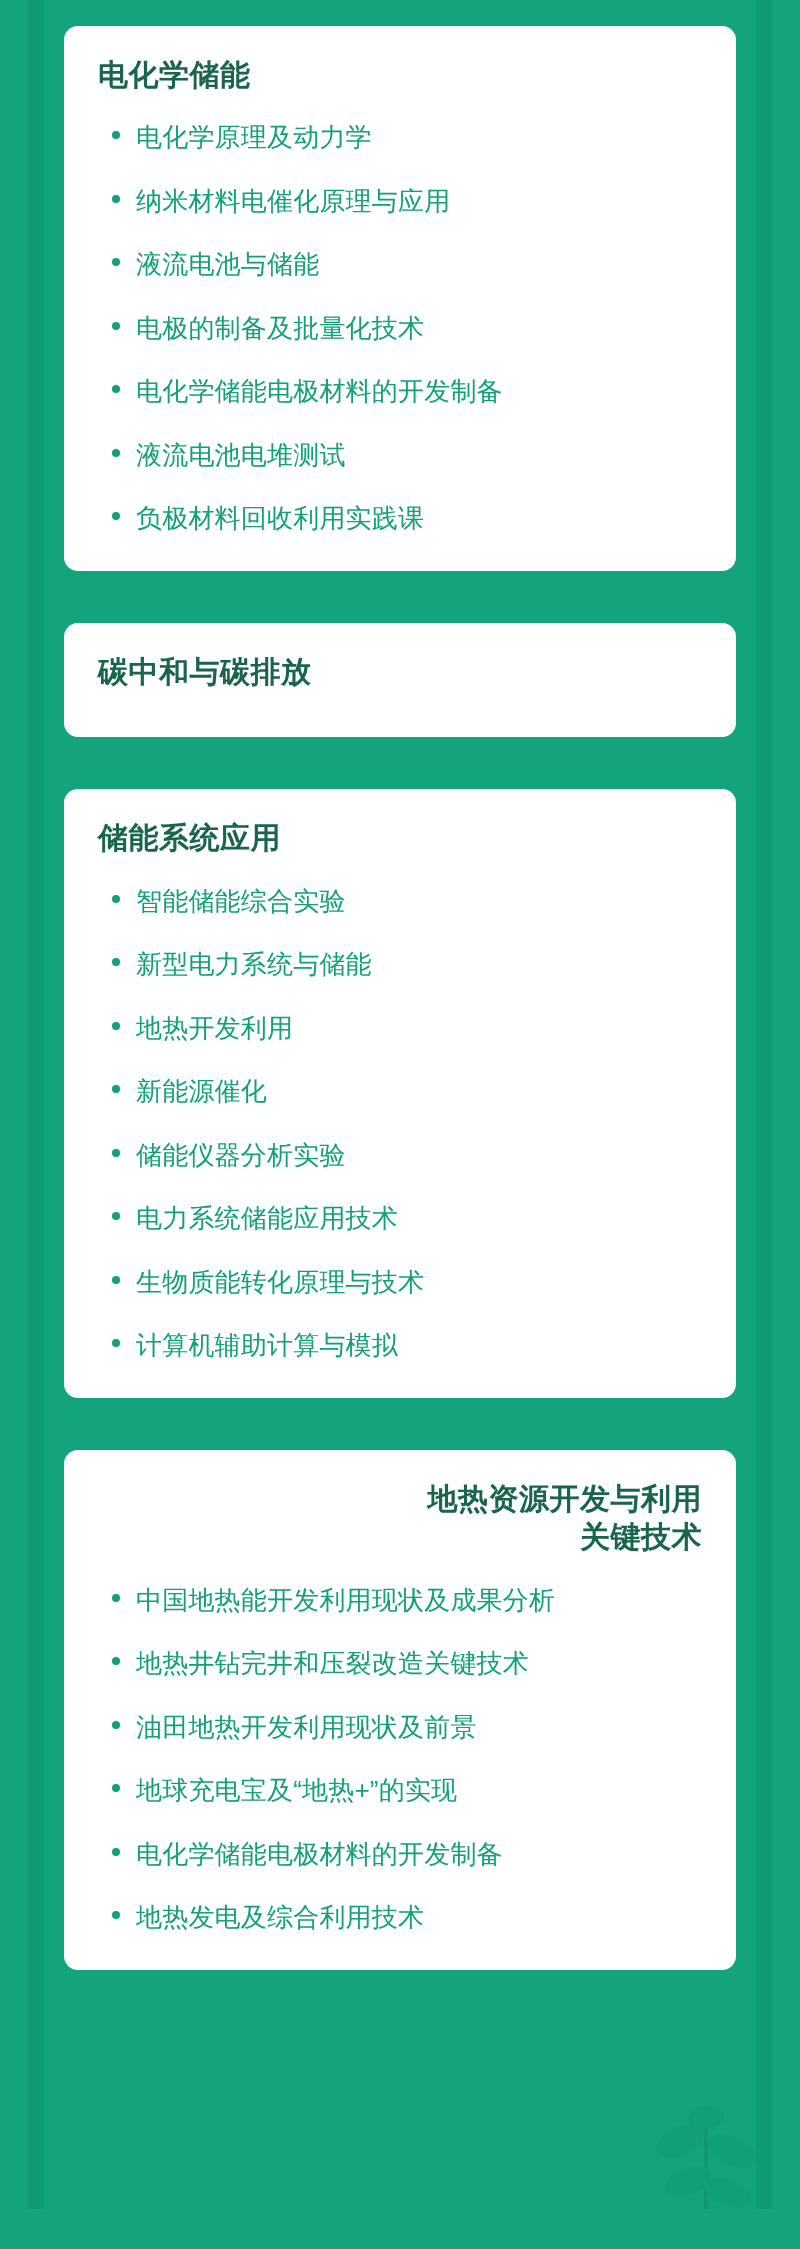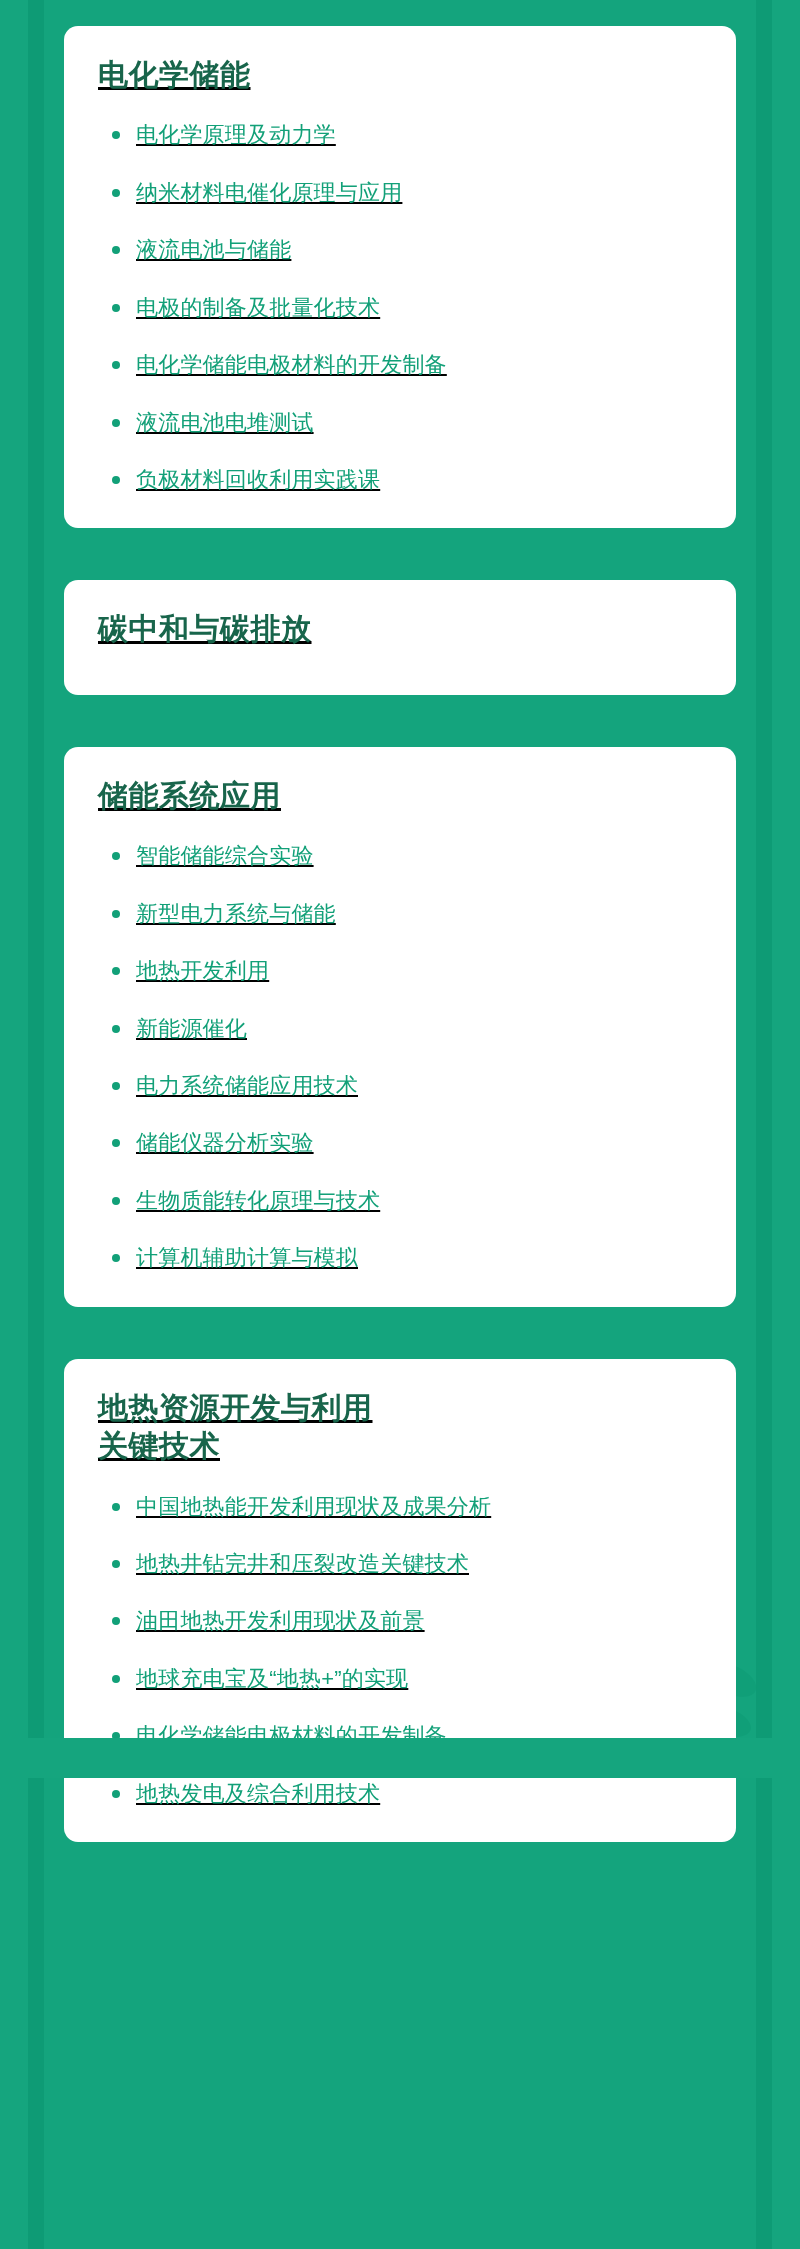--- a/index.html
+++ b/index.html
@@ -11,23 +11,22 @@
     height: 2249px;
     background: #14A07A;
     font-family: "Liberation Sans", sans-serif;
     overflow: hidden;
     position: relative;
   }
   .page {
     position: absolute;
     left: 0; top: 0;
     width: 800px;
-    height: 1778px;
+    height: 2249px;
     background: #000000;
-    text-decoration: underline;
   }
   
   .frame {
     position: absolute;
     left: 28px;
     top: 0px;
     width: 744px;
     height: 2249px;
     background: #0E9B75;
   }
@@ -61,21 +60,21 @@
     margin: 0 0 16px 0;
     letter-spacing: 0.5px;
   }
   ul.items {
     margin: 0;
     padding: 0 0 0 34px;
     list-style: none;
   }
   ul.items li {
     color: #12A078;
-    font-size: 22px;
+    font-size: 26px;
     line-height: 1.52;
     position: relative;
     padding-left: 4px;
     margin-bottom: 2px;
     letter-spacing: 0.2px;
     margin-top: 24px;
   }
   ul.items li::before {
     content: "";
     position: absolute;
@@ -154,29 +153,29 @@
       <h2 class="card-title">碳中和与碳排放</h2>
     </div>
 
     <div class="card">
       <h2 class="card-title">储能系统应用</h2>
       <ul class="items">
         <li>智能储能综合实验</li>
         <li>新型电力系统与储能</li>
         <li>地热开发利用</li>
         <li>新能源催化</li>
+        <li>储能仪器分析实验</li>
         <li>电力系统储能应用技术</li>
-        <li>储能仪器分析实验</li>
         <li>生物质能转化原理与技术</li>
         <li>计算机辅助计算与模拟</li>
       </ul>
     </div>
 
     <div class="card">
-      <h2 class="card-title" style="white-space: pre-line;">地热资源开发与利用
+      <h2 class="card-title" style="white-space: pre-line; text-align: right;">地热资源开发与利用
 关键技术</h2>
       <ul class="items">
         <li>中国地热能开发利用现状及成果分析</li>
         <li>地热井钻完井和压裂改造关键技术</li>
         <li>油田地热开发利用现状及前景</li>
         <li>地球充电宝及“地热+”的实现</li>
         <li>电化学储能电极材料的开发制备</li>
         <li>地热发电及综合利用技术</li>
       </ul>
     </div>

